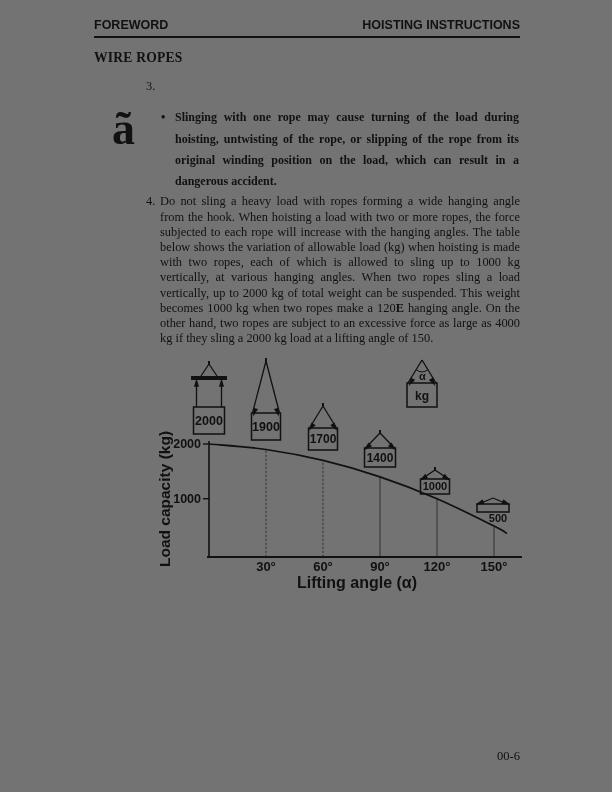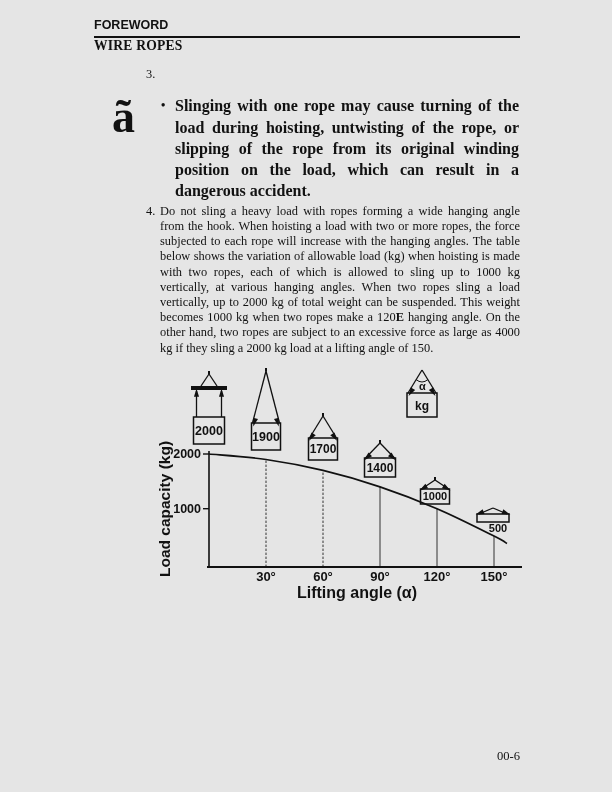--- a/index.html
+++ b/index.html
@@ -1,63 +1,64 @@
 <!DOCTYPE html>
 <html><head>
 <meta charset="utf-8">
 <style>
   * { margin:0; padding:0; box-sizing:border-box; }
   html,body { background:#ffffff; }
   .page {
-    width:612px; height:792px; background:#e5e5e5; color:#111;
+    width:612px; height:792px; background:#737373; color:#111;
     font-family:"Liberation Serif", serif;
     position:relative; padding:18px 92px 0 94px; overflow:hidden;
   }
   .header {
     display:flex; justify-content:space-between; align-items:flex-end;
     font-family:"Liberation Sans", sans-serif; font-weight:bold;
     font-size:12.5px; border-bottom:2px solid #111; padding-bottom:4px;
   }
   .section-title {
-    font-weight:bold; font-size:13.6px; letter-spacing:0.2px;
+    margin-top:12px; font-weight:bold; font-size:13.6px; letter-spacing:0.2px;
   }
   .list-item { display:flex; font-size:12.4px; }
   .item-3 { margin-top:11px; line-height:18.2px; }
   .item-4 { margin-top:2px; line-height:15.2px; }
   .num { flex:none; width:14px; margin-left:52px; }
   .item-text { width:360px; text-align:justify; text-align-last:left; }
   .warning { display:flex; margin-top:12px; }
   .warn-symbol {
     flex:none; width:30px; margin-left:18px; margin-top:2px;
     font-size:46px; line-height:40px; font-weight:bold;
   }
   .warn-bullet {
     flex:none; width:14px; margin-left:19px;
     font-weight:bold; font-size:12.4px; line-height:21.3px;
   }
   .warn-text {
-    width:344px; font-weight:bold; font-size:16px; line-height:21.3px;
+    width:344px; font-weight:bold; font-size:12px; line-height:21.3px;
     text-align:justify; text-align-last:left;
   }
   .figure { margin-top:10px; margin-left:51px; width:382px; height:248px; }
   .figure svg { display:block; }
   .chart-text {
     font-family:"Liberation Sans", sans-serif; font-weight:bold; fill:#111;
   }
   .footer {
     position:absolute; right:92px; bottom:28px; font-size:12.6px;
   }
 </style>
 </head>
 <body>
 
 <div class="page">
 
   <div class="header">
     <span>FOREWORD</span>
+    <span>HOISTING INSTRUCTIONS</span>
   </div>
 
   <div class="section-title">WIRE ROPES</div>
 
   <div class="list-item item-3">
     <span class="num">3.</span>
   </div>
 
   <div class="warning">
     <span class="warn-symbol">ã</span>

